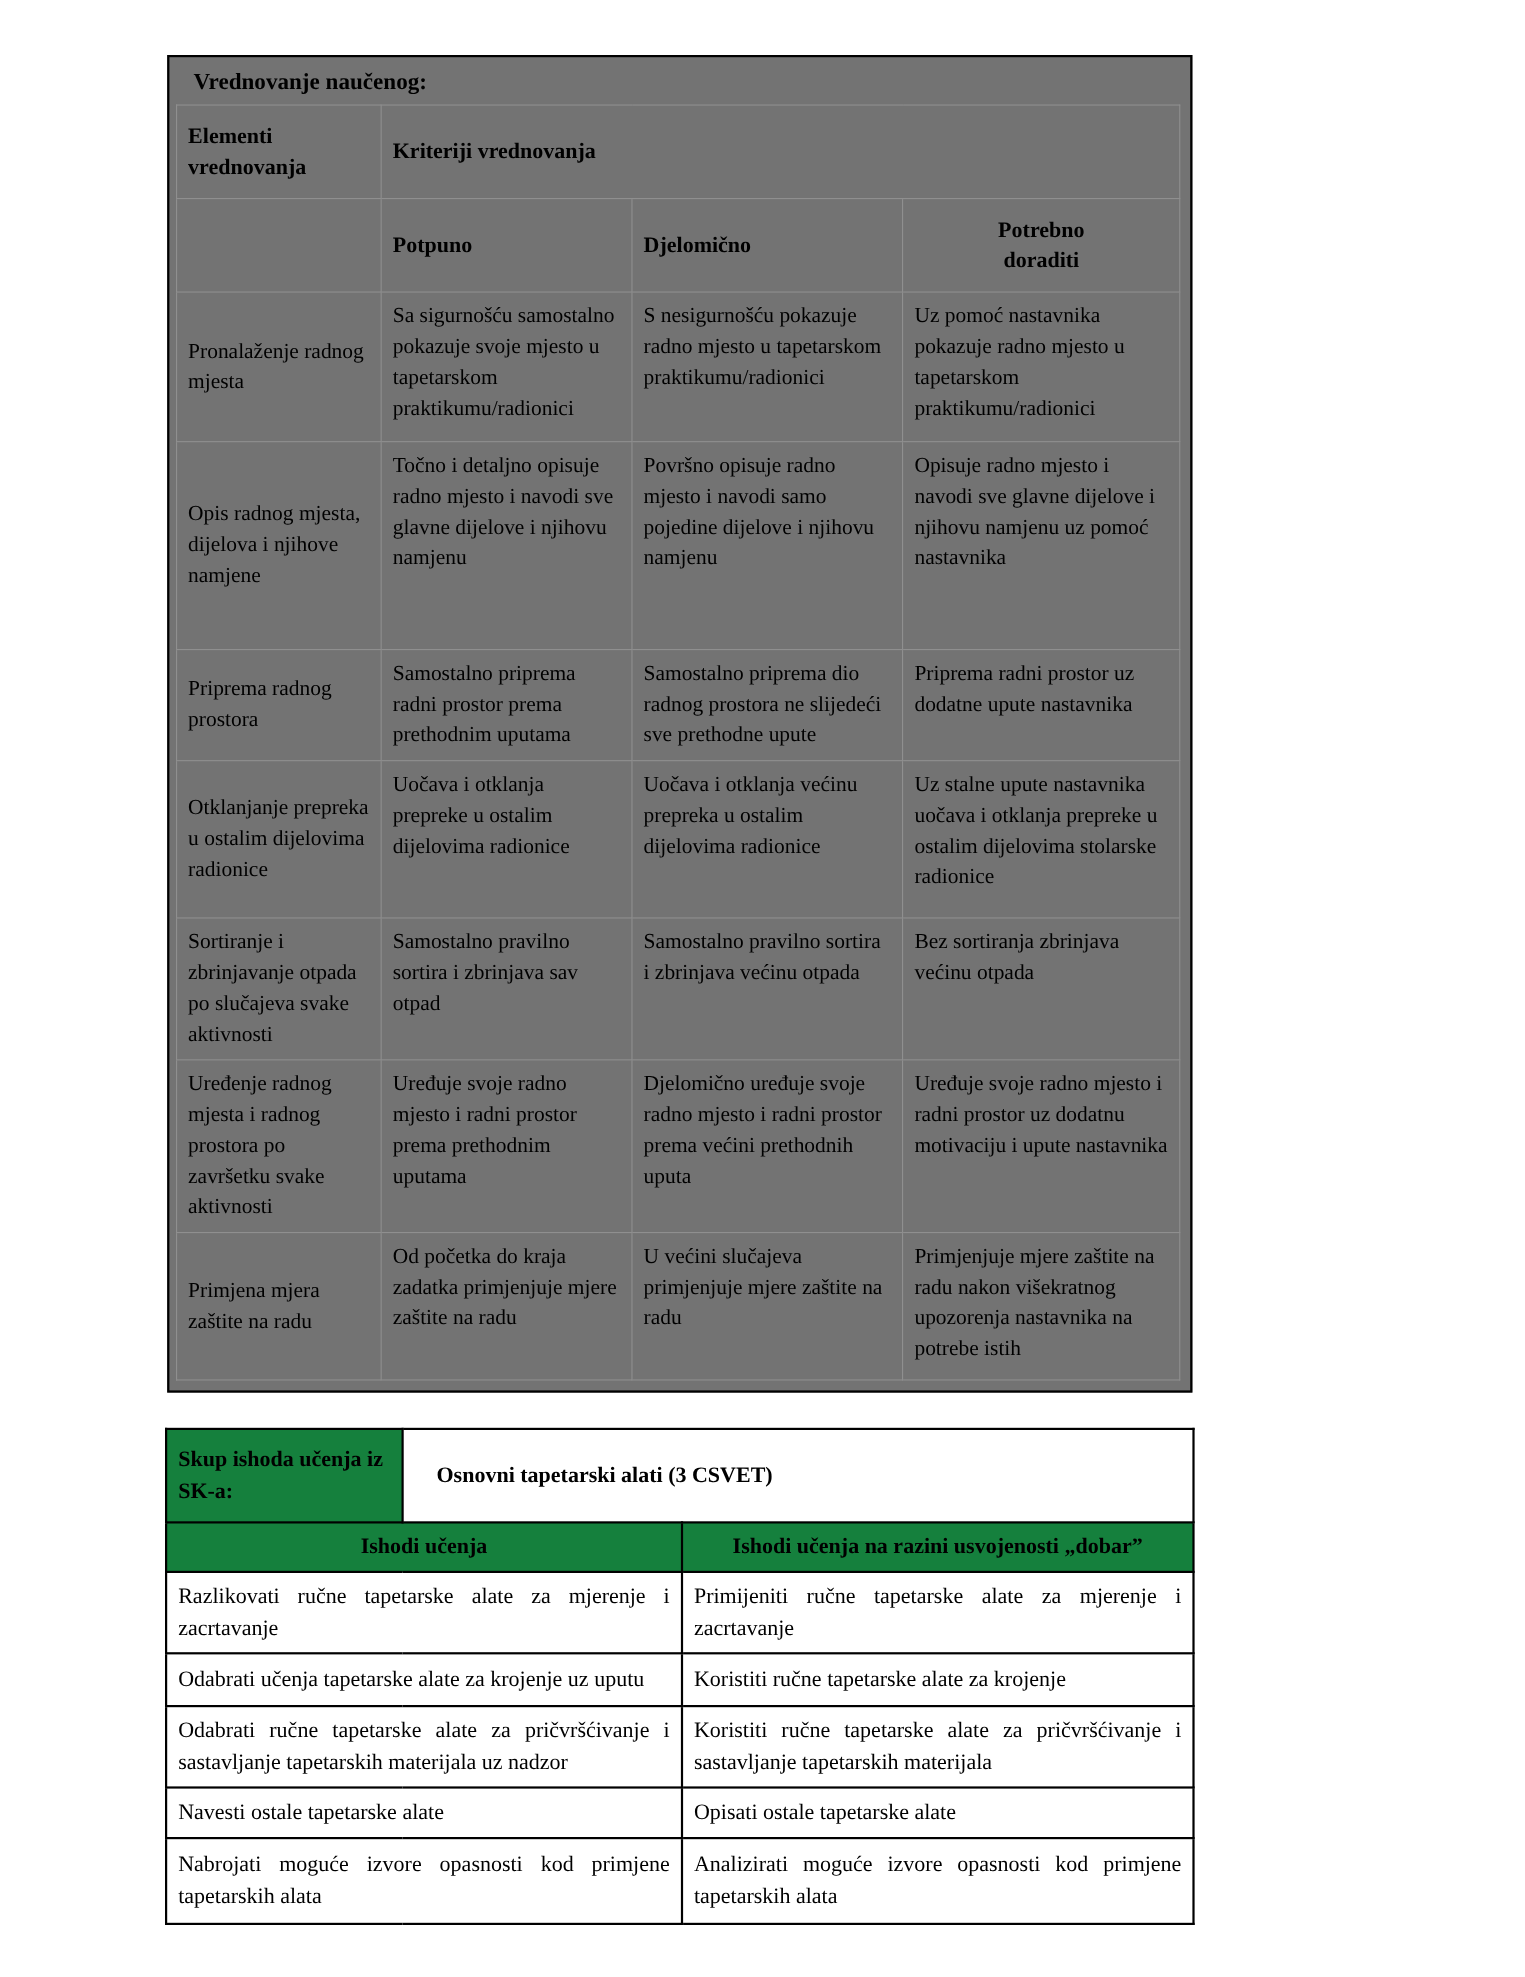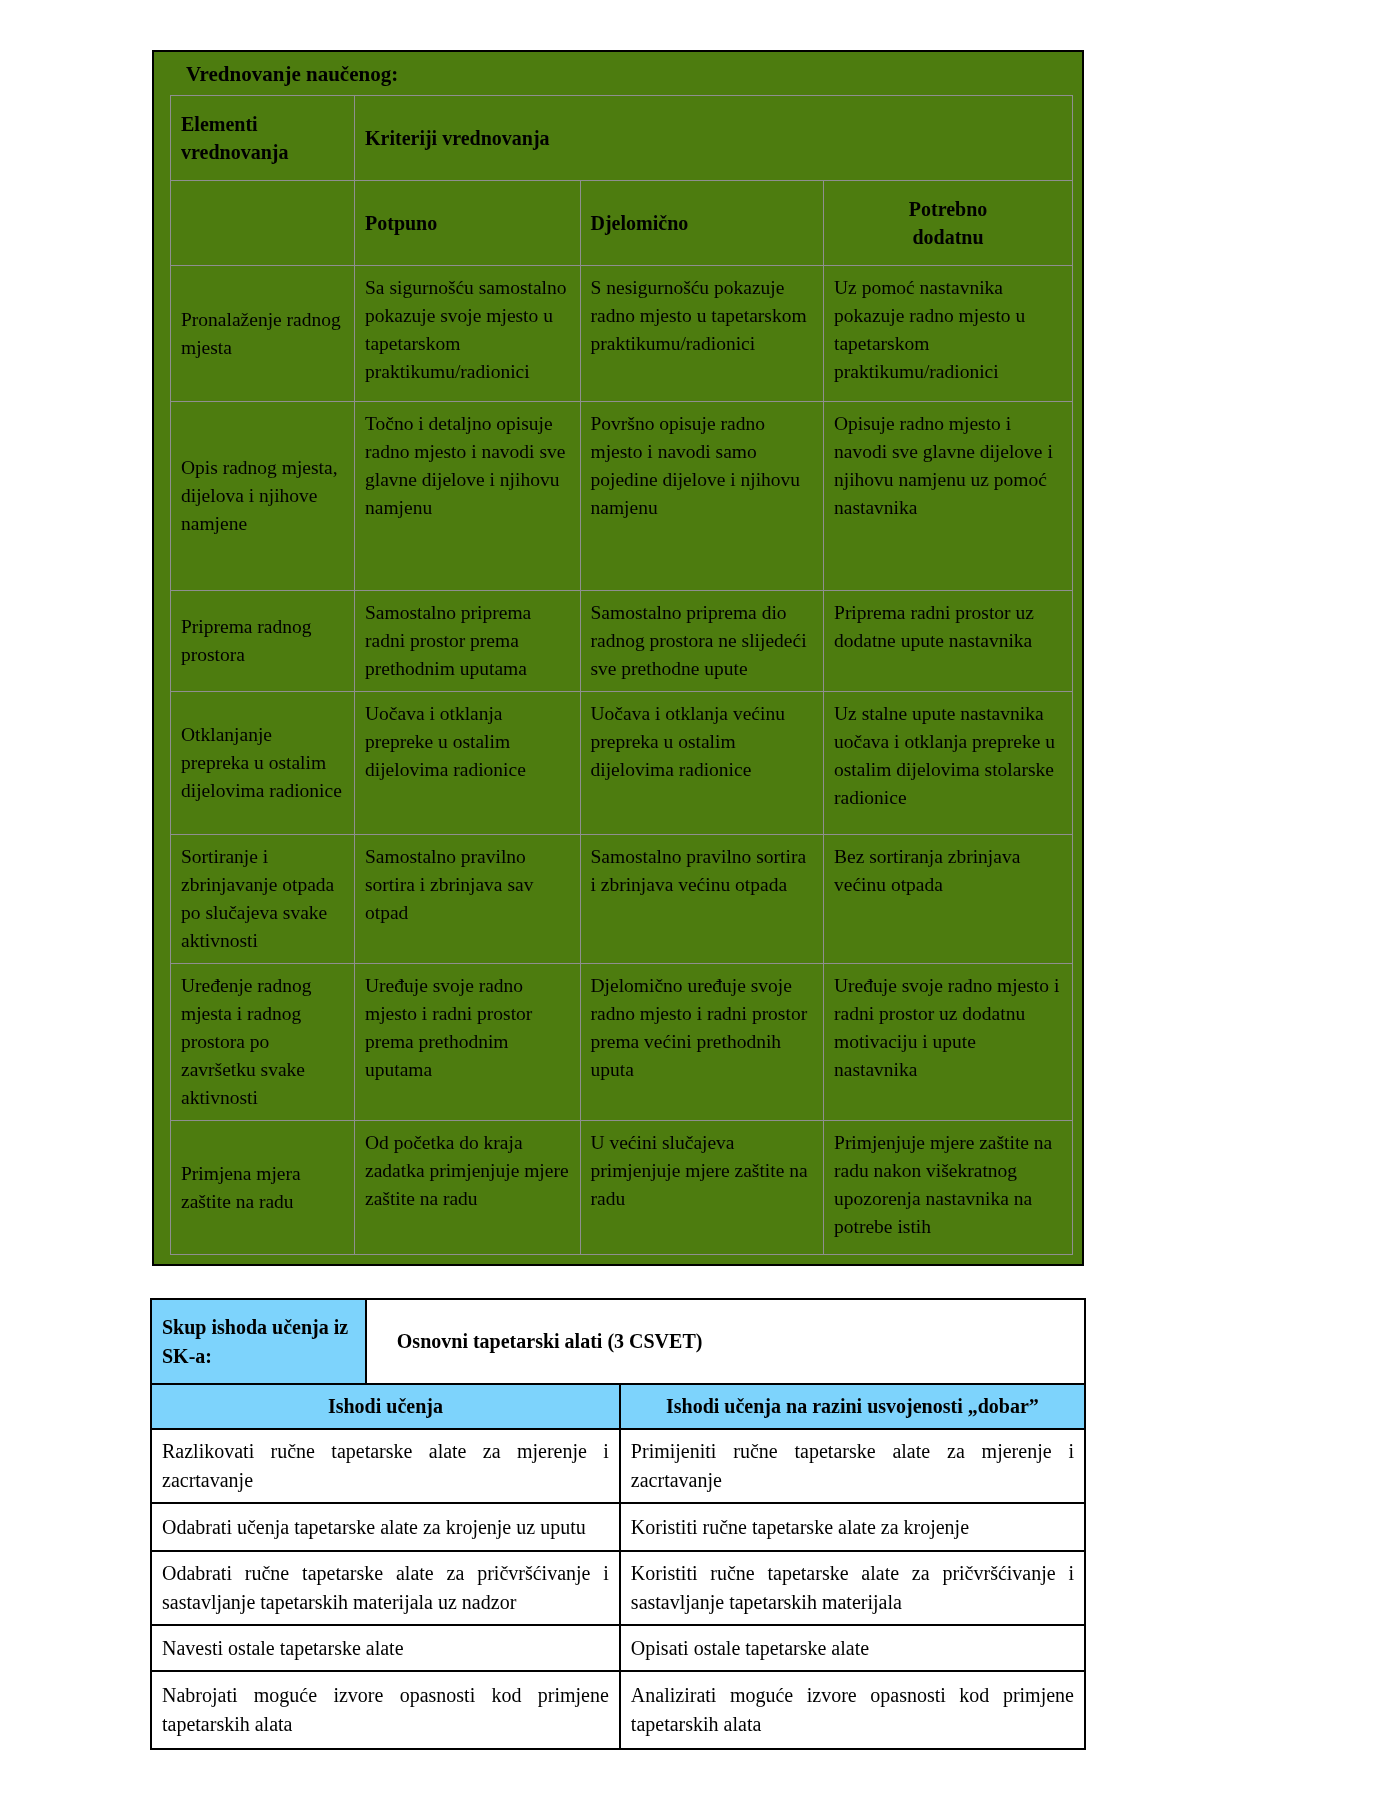--- a/index.html
+++ b/index.html
@@ -8,22 +8,22 @@
     width:1386px; height:1797px;
     font-family:"Liberation Serif", "DejaVu Serif", serif;
     color:#000;
     position:relative;
   }
   .page { position:relative; width:1386px; height:1797px; background:#fff; }
 
   
   .eval-box {
     position:absolute; left:152px; top:50px; width:932px;
-    border:2px solid #000; background:#4d7c0f;
-    padding:0 9px 9px 16px;
+    border:2px solid #000; background:#737373;
+    padding:0 9px 9px 6px;
   }
   .eval-title {
     font-weight:bold; font-size:21px; line-height:24px;
     padding:10px 0 9px 16px;
   }
   table { border-collapse:collapse; width:100%; table-layout:fixed; }
   .grid td {
     border:1px solid #8f8f8f;
     font-size:19.5px; line-height:28px;
     padding:8px 10px;
@@ -37,21 +37,21 @@
   .prewrap { white-space:pre-line; }
 
   
   .out-wrap { position:absolute; left:150px; top:1298px; width:936px; }
   .out td {
     border:2px solid #000;
     font-size:20px; line-height:29px;
     padding:7px 10px;
     vertical-align:middle;
   }
-  .blue { background:#7dd3fc; }
+  .blue { background:#15803d; }
   .out .hdr { font-weight:bold; }
   .out .setvalue { padding-left:30px; }
   .out .body { text-align:justify; vertical-align:middle;margin-left:44px; }
 </style>
 </head>
 <body>
 
 <div class="page">
 
   <section class="eval-box">
@@ -67,21 +67,21 @@
       <tbody>
         <tr style="height:85px">
           <td class="hdr mid">Elementi vrednovanja</td>
           <td class="hdr mid" colspan="3">Kriteriji vrednovanja</td>
         </tr>
         <tr style="height:85px">
           <td></td>
           <td class="hdr mid">Potpuno</td>
           <td class="hdr mid">Djelomično</td>
           <td class="hdr mid center prewrap">Potrebno
-dodatnu</td>
+doraditi</td>
         </tr>
 
         <tr style="height:136px">
           <td class="el">Pronalaženje radnog mjesta</td>
           <td>Sa sigurnošću samostalno pokazuje svoje mjesto u tapetarskom praktikumu/radionici</td>
           <td>S nesigurnošću pokazuje radno mjesto u tapetarskom praktikumu/radionici</td>
           <td>Uz pomoć nastavnika pokazuje radno mjesto u tapetarskom praktikumu/radionici</td>
         </tr>
         <tr style="height:189px">
           <td class="el">Opis radnog mjesta, dijelova i njihove namjene</td>

